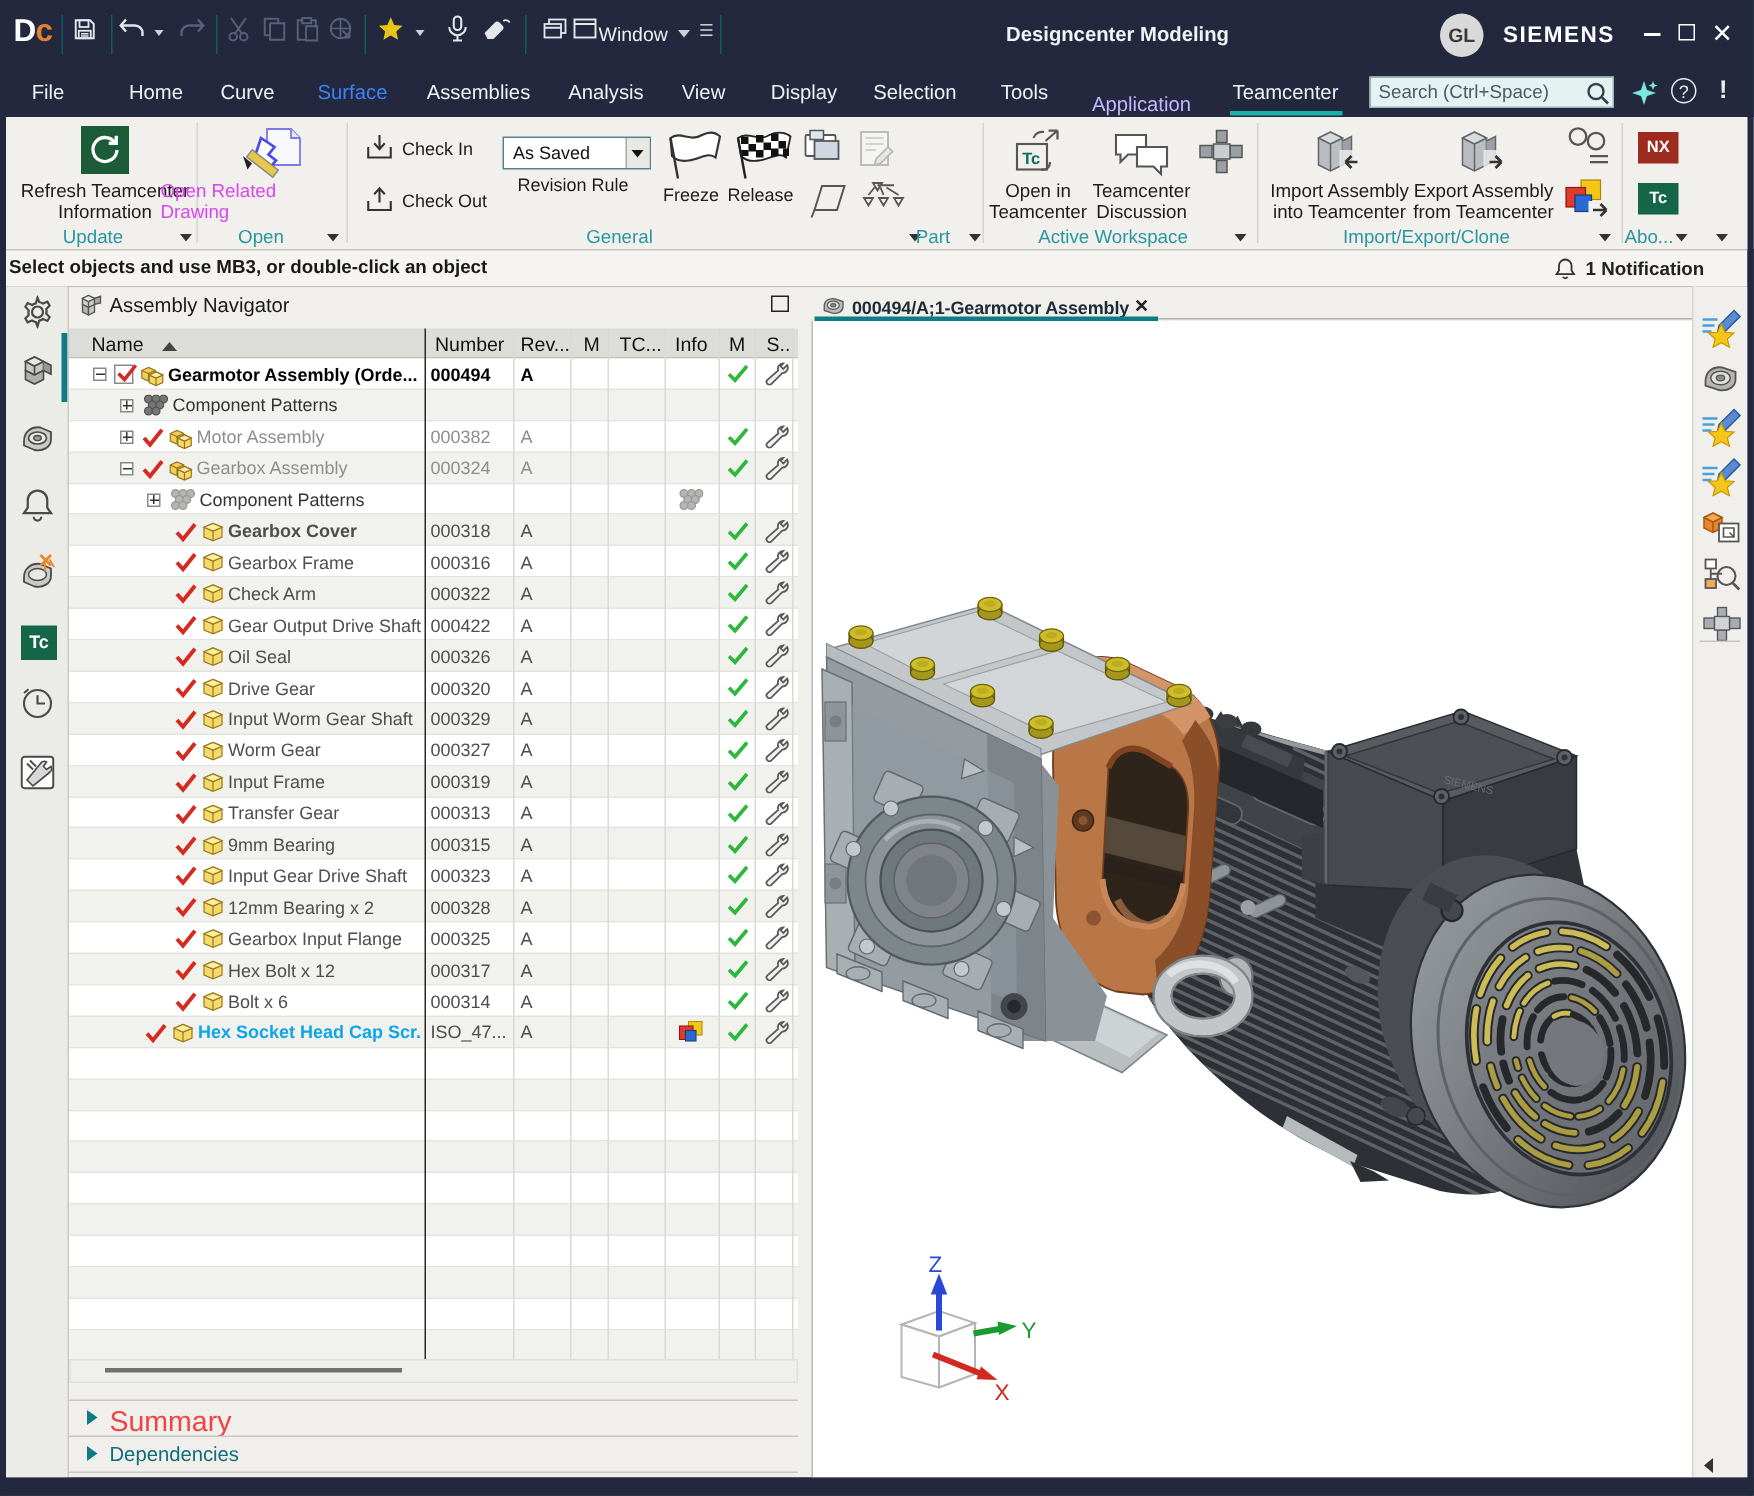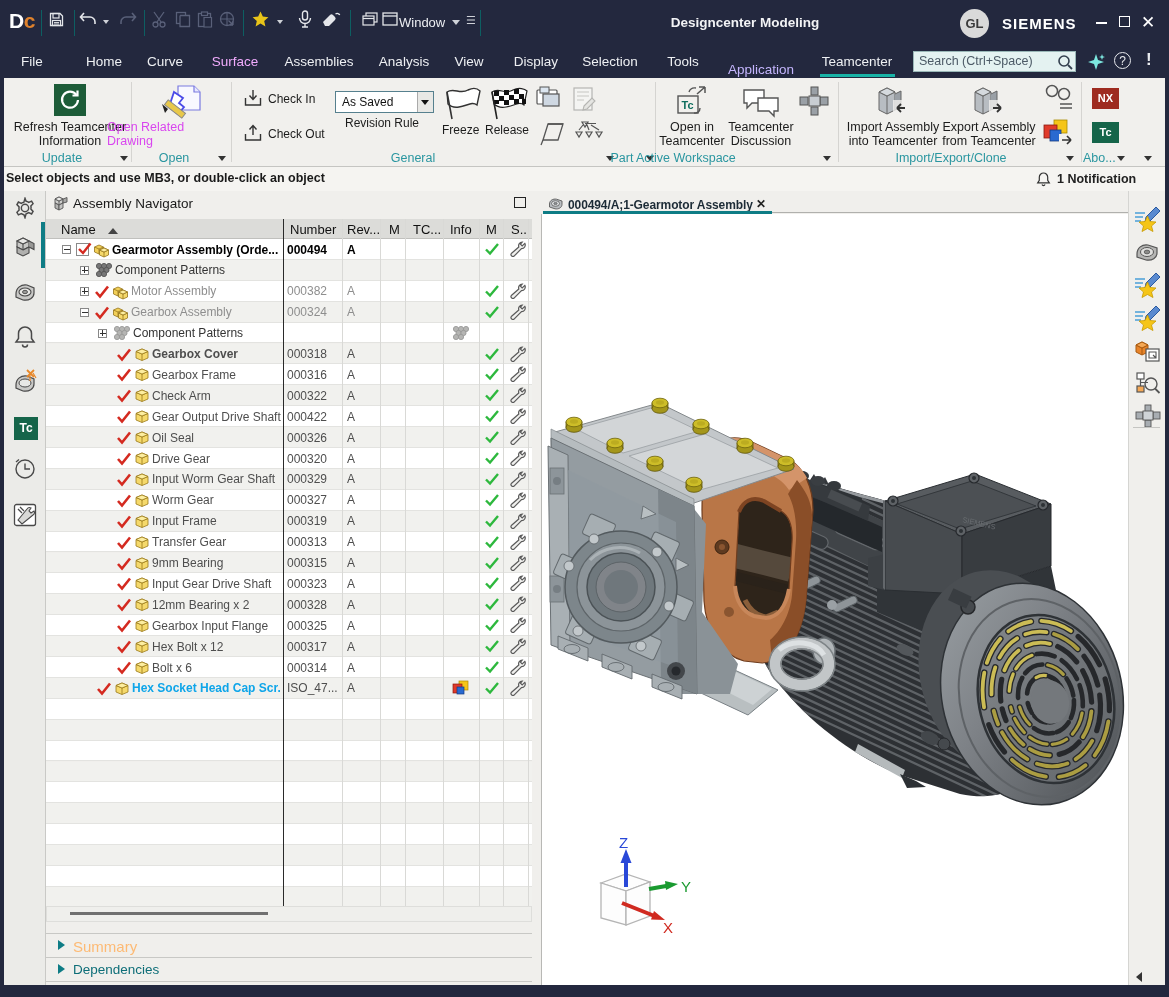--- a/index.html
+++ b/index.html
@@ -75,21 +75,21 @@
 <div class="ab" style="left:960px;top:9px;width:29px;height:29px;border-radius:50%;background:#d9d9d9;color:#3a3a3a;font-size:13px;font-weight:600;text-align:center;line-height:29px">GL</div>
 <div class="ab" style="left:1002px;top:15px;font-size:15px;font-weight:700;color:#fff;letter-spacing:1px">SIEMENS</div>
 <div class="ab" style="left:1096px;top:22px;width:11px;height:2px;background:#fff"></div>
 <div class="ab" style="left:1119px;top:16px;width:11px;height:11px;border:1.5px solid #fff"></div>
 <div class="ab" style="left:1141px;top:12px;font-size:17px;color:#fff;font-weight:400">✕</div>
 
 <div class="ab" style="left:0;top:45px;width:1169px;height:33px;background:#23283e"></div>
 <div class="ab" style="left:6.0px;top:54px;width:52px;text-align:center;font-size:13.5px;color:#eef0f3">File</div>
     <div class="ab" style="left:78.0px;top:54px;width:52px;text-align:center;font-size:13.5px;color:#eef0f3">Home</div>
     <div class="ab" style="left:135.0px;top:54px;width:60px;text-align:center;font-size:13.5px;color:#eef0f3">Curve</div>
-    <div class="ab" style="left:197.0px;top:54px;width:76px;text-align:center;font-size:13.5px;color:#f0abfc">Surface</div>
+    <div class="ab" style="left:197.0px;top:54px;width:76px;text-align:center;font-size:13.5px;color:#3b82f6">Surface</div>
     <div class="ab" style="left:269.0px;top:54px;width:100px;text-align:center;font-size:13.5px;color:#eef0f3">Assemblies</div>
     <div class="ab" style="left:362.0px;top:54px;width:84px;text-align:center;font-size:13.5px;color:#eef0f3">Analysis</div>
     <div class="ab" style="left:443.0px;top:54px;width:52px;text-align:center;font-size:13.5px;color:#eef0f3">View</div>
     <div class="ab" style="left:498.0px;top:54px;width:76px;text-align:center;font-size:13.5px;color:#eef0f3">Display</div>
     <div class="ab" style="left:564.0px;top:54px;width:92px;text-align:center;font-size:13.5px;color:#eef0f3">Selection</div>
     <div class="ab" style="left:653.0px;top:54px;width:60px;text-align:center;font-size:13.5px;color:#eef0f3">Tools</div>
     <div class="ab" style="left:707.0px;top:62px;width:108px;text-align:center;font-size:13.5px;color:#c4b5fd">Application</div>
     <div class="ab" style="left:807.0px;top:54px;width:100px;text-align:center;font-size:13.5px;color:#eef0f3">Teamcenter</div>
     <div class="ab" style="left:820px;top:74px;width:75px;height:3px;background:#18b3a6"></div>
 <div class="ab" style="left:913px;top:51px;width:163px;height:21px;background:#e4f2f1;border:1px solid #9ab8b8"></div>
@@ -201,21 +201,21 @@
     <div class="ab" style="left:686px;top:121px;width:150px;text-align:center;font-size:12.5px;color:#1c1c1c;line-height:13.5px">Teamcenter<br>Discussion</div>
     <svg class="ab" style="left:798px;top:86px" width="32" height="30" viewBox="0 0 32 30">
       <g fill="#9aa0a6" stroke="#555" stroke-width="1">
         <rect x="13" y="1" width="7" height="8"></rect>
         <rect x="13" y="21" width="7" height="8"></rect>
         <rect x="2" y="11" width="8" height="8"></rect>
         <rect x="22" y="11" width="8" height="8"></rect>
         <rect x="11" y="10" width="11" height="10" fill="#c8cdd2"></rect>
       </g>
     </svg>
-    <div class="ab" style="left:636px;top:151px;width:140px;font-size:12.5px;color:#2a96a0">Active Workspace</div>
+    <div class="ab" style="left:672px;top:151px;width:140px;text-align:center;font-size:12.5px;color:#2a96a0">Active Workspace</div>
     <div class="ab" style="left:823px;top:156px;width:0;height:0;border-left:4px solid transparent;border-right:4px solid transparent;border-top:5px solid #333"></div>
     <div class="ab" style="left:838px;top:82px;width:1px;height:80px;background:#d5d4d1"></div>
     <svg class="ab" style="left:875px;top:86px" width="36" height="32" viewBox="0 0 36 32">
       <g stroke="#666" stroke-width="1">
         <path d="M4 6 L12 2 L20 6 L20 24 L12 28 L4 24 Z" fill="#b8bdc2"></path>
         <path d="M4 6 L12 10 L20 6 M12 10 V28" fill="none"></path>
         <path d="M12 2 L20 6 L12 10 L4 6 Z" fill="#d5dade"></path>
         <path d="M20 8 L26 5 L26 21 L20 24" fill="#9aa0a6"></path>
       </g>
       <rect x="18" y="14" width="16" height="14" fill="#f1f0ed" opacity="0.8"></rect>
@@ -780,21 +780,21 @@
     <div class="ab" style="left:443px;top:219px;width:1px;height:688.8px;background:#d9d9d6"></div>
     <div class="ab" style="left:479px;top:219px;width:1px;height:688.8px;background:#d9d9d6"></div>
     <div class="ab" style="left:503px;top:219px;width:1px;height:688.8px;background:#d9d9d6"></div>
     <div class="ab" style="left:528px;top:219px;width:1px;height:688.8px;background:#d9d9d6"></div>
 
 <div class="ab" style="left:46px;top:906px;width:486px;height:16px;background:#efefec;border:1px solid #dedeDB"></div>
 <div class="ab" style="left:70px;top:912px;width:198px;height:3px;background:#707070"></div>
 
 <div class="ab" style="left:46px;top:933px;width:486px;height:1px;background:#c8c8c5"></div>
 <div class="ab" style="left:58px;top:940px;width:0;height:0;border-top:5px solid transparent;border-bottom:5px solid transparent;border-left:7px solid #0e7c85"></div>
-<div class="ab" style="left:73px;top:938px;font-size:15px;color:#fdba74">Summary</div>
+<div class="ab" style="left:73px;top:938px;font-size:19px;color:#ef4444">Summary</div>
 <div class="ab" style="left:46px;top:957px;width:486px;height:1px;background:#c8c8c5"></div>
 <div class="ab" style="left:58px;top:964px;width:0;height:0;border-top:5px solid transparent;border-bottom:5px solid transparent;border-left:7px solid #0e7c85"></div>
 <div class="ab" style="left:73px;top:962px;font-size:13.5px;color:#0e6e78">Dependencies</div>
 <div class="ab" style="left:46px;top:981px;width:486px;height:1px;background:#c8c8c5"></div>
 
 <div class="ab" style="left:541px;top:214px;width:587px;height:771px;background:#fff;border-left:1px solid #b8b8b5"></div>
 <svg class="ab" style="left:548px;top:196px" width="16" height="15" viewBox="0 0 16 15">
       <path d="M1.5 8 C1.5 4.5 5 2.5 8.5 3.2 L14 5 L14 8.5 C14 11.5 10.5 13.5 7 12.8 L1.5 11 Z" fill="#b9bdc0" stroke="#5a5a5a" stroke-width="0.9"></path>
       <ellipse cx="7.5" cy="7.5" rx="4" ry="2.8" fill="#dfe2e4" stroke="#5a5a5a" stroke-width="0.8"></ellipse>
       <ellipse cx="7.5" cy="7.5" rx="1.7" ry="1.1" fill="#8a8e91" stroke="#5a5a5a" stroke-width="0.7"></ellipse>

